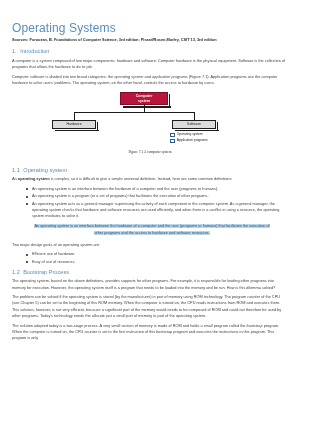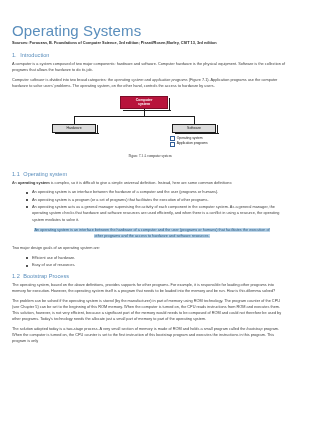--- a/index.html
+++ b/index.html
@@ -16,21 +16,21 @@
   }
   .page {
     position: relative;
     width: 300px;
     height: 424px;
     background: #ffffff;
     box-sizing: border-box;
     padding: 22px 12px 0 12px;
   }
   .doc-title {
-    font-size: 15px;
+    font-size: 12px;
     color: #5a8ebc;
     font-weight: 400;
     letter-spacing: 0.1px;
     margin: 0 0 2px 0;
     line-height: 1.15;
   }
   .source-line {
     font-size: 3.9px;
     font-weight: bold;
     color: #2b2b2b;

